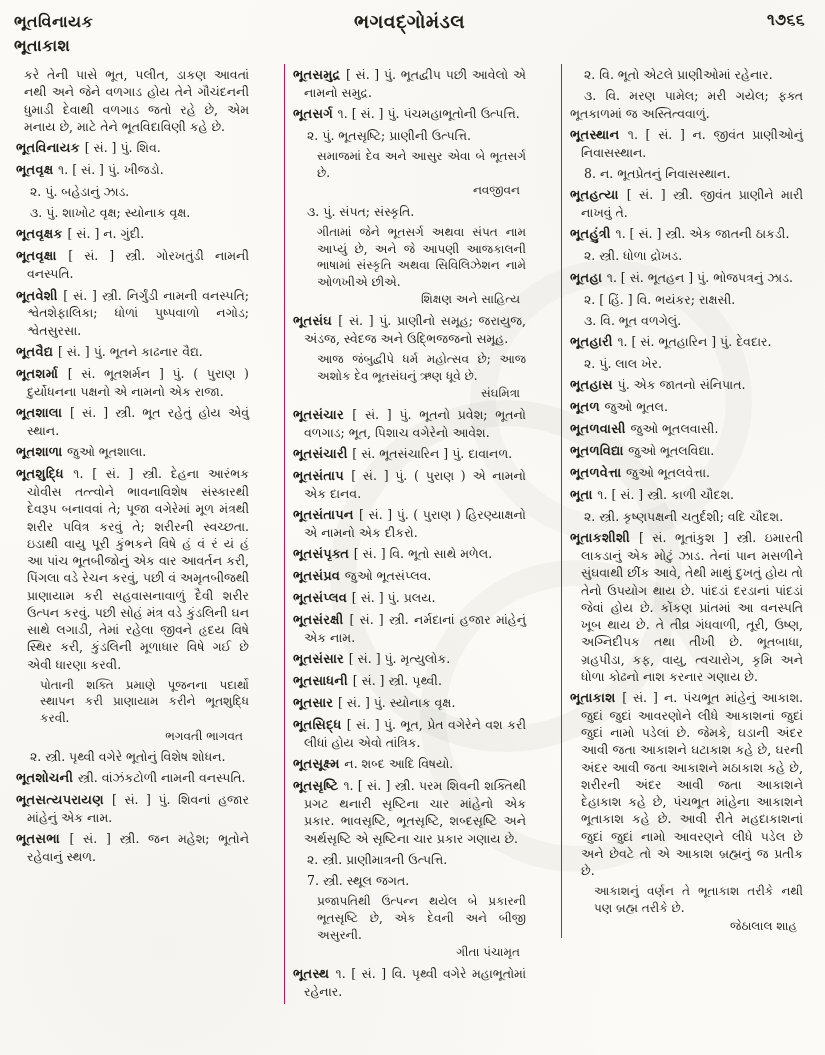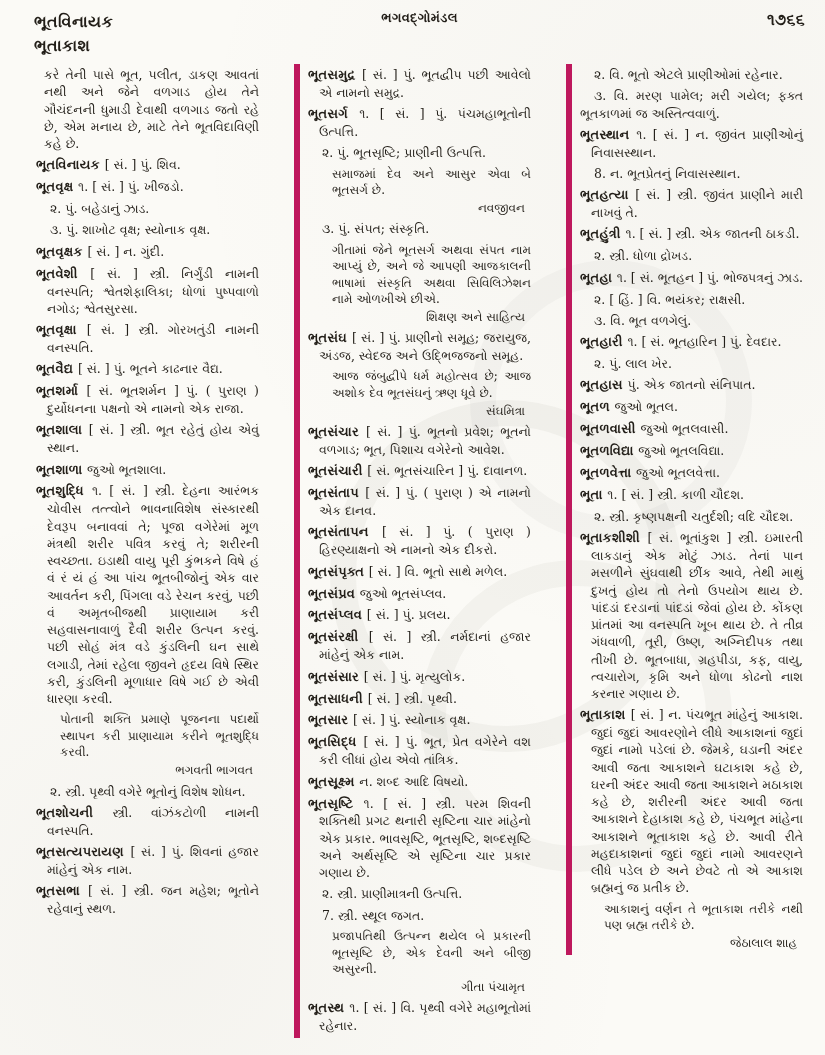--- a/index.html
+++ b/index.html
@@ -14,39 +14,39 @@
     position:absolute;inset:0;pointer-events:none;
     background:
       radial-gradient(circle at 20% 90%, rgba(120,115,100,0.05), transparent 40%),
       radial-gradient(circle at 85% 15%, rgba(120,115,100,0.04), transparent 45%);
   }
   .watermark{position:absolute;pointer-events:none;z-index:0;}
   .ring{position:absolute;border-radius:50%;border:26px solid rgba(140,138,128,0.08);}
   .ring.r1{width:300px;height:300px;left:330px;top:400px;}
   .ring.r2{width:230px;height:230px;left:470px;top:260px;border-color:rgba(140,138,128,0.06);}
   .ring.r3{width:260px;height:260px;left:420px;top:560px;border-color:rgba(140,138,128,0.07);}
-  .page{position:relative;z-index:1;padding:8px 14px 0 28px;height:1047px;box-sizing:border-box;}
+  .page{position:relative;z-index:1;padding:8px 14px 0 8px;height:1047px;box-sizing:border-box;}
   .header{
     display:grid;grid-template-columns:1fr auto 1fr;align-items:start;
     font-weight:700;font-size:16px;letter-spacing:0.3px;
     padding:2px 6px 4px 6px;
   }
   .hleft{text-align:left;line-height:1.5;}
-  .hcenter{font-size:13px;}
+  .hcenter{font-size:19px;}
   .hright{text-align:right;}
   .columns{
     display:flex;align-items:flex-start;
     height:975px;overflow:hidden;margin-top:2px;
   }
   .col{
     flex:1 1 0;padding:2px 8px 0 8px;min-width:0;
     font-size:12.5px;line-height:1.38;text-align:justify;
     overflow:hidden;
   }
-  .col + .col{border-left:6px solid #be185d;margin-left:27px;}
+  .col + .col{border-left:1px solid #be185d;margin-left:27px;}
   .blk{margin:0 0 4px 0;}
   .blk.cont{padding-left:8px;}
   .blk.entry{padding-left:11px;text-indent:-11px;}
   .blk.sense{padding-left:0;text-indent:14px;}
   .blk.quote{padding-left:24px;font-size:12px;margin-bottom:1px;}
   .blk.attrib{text-align:right;font-size:12px;padding-right:6px;margin-top:0;}
   .hw{font-weight:700;font-size:13px;letter-spacing:0.2px;}
 </style>
 </head>
 <body>
@@ -69,22 +69,22 @@
   </div>
 
   <div class="columns">
     <div class="col">
         <div class="blk cont">કરે તેની પાસે ભૂત, પલીત, ડાકણ આવતાં નથી અને જેને વળગાડ હોય તેને ગૌચંદનની ધુમાડી દેવાથી વળગાડ જતો રહે છે, એમ મનાય છે, માટે તેને ભૂતવિદાવિણી કહે છે.</div>
         <div class="blk entry"><span class="hw">ભૂતવિનાયક </span>[ સં. ] પું. શિવ.</div>
         <div class="blk entry"><span class="hw">ભૂતવૃક્ષ </span>૧. [ સં. ] પું. ખીજડો.</div>
         <div class="blk sense">૨. પું. બહેડાનું ઝાડ.</div>
         <div class="blk sense">૩. પું. શાખોટ વૃક્ષ; સ્યોનાક વૃક્ષ.</div>
         <div class="blk entry"><span class="hw">ભૂતવૃક્ષક </span>[ સં. ] ન. ગુંદી.</div>
+        <div class="blk entry"><span class="hw">ભૂતવૃક્ષા </span>[ સં. ] સ્ત્રી. ગોરખતુંડી નામની વનસ્પતિ.</div>
         <div class="blk entry"><span class="hw">ભૂતવેશી </span>[ સં. ] સ્ત્રી. નિર્ગુંડી નામની વનસ્પતિ; શ્વેતશેફાલિકા; ધોળાં પુષ્પવાળો નગોડ; શ્વેતસુરસા.</div>
-        <div class="blk entry"><span class="hw">ભૂતવૃક્ષા </span>[ સં. ] સ્ત્રી. ગોરખતુંડી નામની વનસ્પતિ.</div>
         <div class="blk entry"><span class="hw">ભૂતવૈદ્ય </span>[ સં. ] પું. ભૂતને કાઢનાર વૈદ્ય.</div>
         <div class="blk entry"><span class="hw">ભૂતશર્મા </span>[ સં. ભૂતશર્મન ] પું. ( પુરાણ ) દુર્યોધનના પક્ષનો એ નામનો એક રાજા.</div>
         <div class="blk entry"><span class="hw">ભૂતશાલા </span>[ સં. ] સ્ત્રી. ભૂત રહેતું હોય એવું સ્થાન.</div>
         <div class="blk entry"><span class="hw">ભૂતશાળા </span>જુઓ ભૂતશાલા.</div>
         <div class="blk entry"><span class="hw">ભૂતશુદ્ધિ </span>૧. [ સં. ] સ્ત્રી. દેહના આરંભક ચોવીસ તત્ત્વોને ભાવનાવિશેષ સંસ્કારથી દેવરૂપ બનાવવાં તે; પૂજા વગેરેમાં મૂળ મંત્રથી શરીર પવિત્ર કરવું તે; શરીરની સ્વચ્છતા. ઇડાથી વાયુ પૂરી કુંભકને વિષે હં વં રં યં હં આ પાંચ ભૂતબીજોનું એક વાર આવર્તન કરી, પિંગલા વડે રેચન કરવું, પછી વં અમૃતબીજથી પ્રાણાયામ કરી સહવાસનાવાળું દૈવી શરીર ઉત્પન કરવું. પછી સોહં મંત્ર વડે કુંડલિની ઘન સાથે લગાડી, તેમાં રહેલા જીવને હૃદય વિષે સ્થિર કરી, કુંડલિની મૂળાધાર વિષે ગઈ છે એવી ધારણા કરવી.</div>
         <div class="blk quote">પોતાની શક્તિ પ્રમાણે પૂજનના પદાર્થો સ્થાપન કરી પ્રાણાયામ કરીને ભૂતશુદ્ધિ કરવી.</div>
         <div class="blk attrib">ભગવતી ભાગવત</div>
         <div class="blk sense">૨. સ્ત્રી. પૃથ્વી વગેરે ભૂતોનું વિશેષ શોધન.</div>
         <div class="blk entry"><span class="hw">ભૂતશોચની </span>સ્ત્રી. વાંઝંકટોળી નામની વનસ્પતિ.</div>
         <div class="blk entry"><span class="hw">ભૂતસત્યપરાયણ </span>[ સં. ] પું. શિવનાં હજાર માંહેનું એક નામ.</div>

